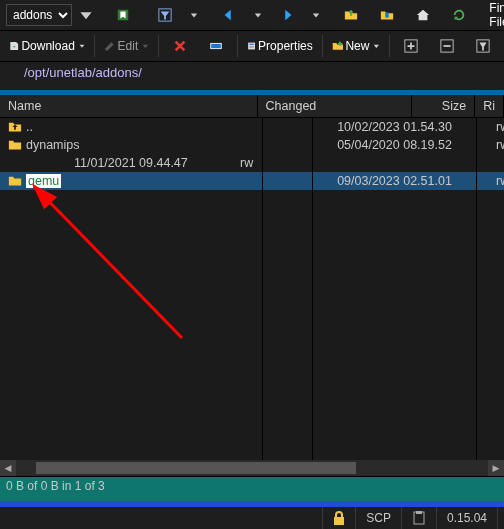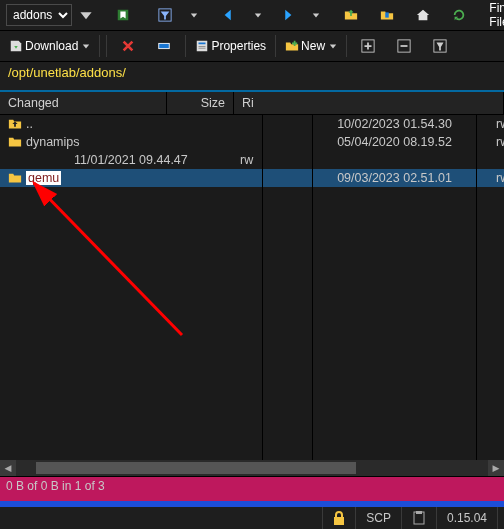--- a/index.html
+++ b/index.html
@@ -4,51 +4,51 @@
 <style>
   html,body{margin:0;padding:0;background:#1e1e1e;color:#c8c8c8;font-family:"Segoe UI",Tahoma,sans-serif;font-size:12px;overflow:hidden}
   .app{width:504px;height:529px;position:relative;background:#1e1e1e;display:flex;flex-direction:column}
   
   .tb{display:flex;align-items:center;height:30px;padding:0 4px;background:#1e1e1e;border-bottom:1px solid #000;gap:2px}
   .tb .btn{display:flex;align-items:center;justify-content:center;height:24px;min-width:24px;padding:0 4px;border:1px solid transparent;color:#c8c8c8;cursor:pointer}
   .tb .sep{width:1px;height:22px;background:#3a3a3a;margin:0 2px}
   .tb select.addr{background:#1e1e1e;color:#fff;border:1px solid #4a4a4a;height:22px;font-size:12px;padding:0 2px}
   .tb .icon{display:inline-flex;align-items:center;justify-content:center;width:18px;height:18px}
   .tb .lbl{margin-left:2px;color:#fff}
-  .pathbar{height:22px;background:#1e1e1e;color:#fde047;padding:3px 8px;border-bottom:2px solid #0369a1;font-size:13px}
+  .pathbar{height:22px;background:#1e1e1e;color:#c4b5fd;padding:3px 24px;border-bottom:5px solid #0369a1;font-size:13px}
   
   .panel{flex:1;display:flex;flex-direction:column;min-height:0}
   .cols{display:flex;height:22px;background:#232323;color:#d0d0d0;border-bottom:1px solid #000}
   .cols .col{display:flex;align-items:center;padding:0 8px;border-right:1px solid #000;font-size:12.5px}
   .col-name{width:262px}
   .col-size{width:50px;justify-content:flex-end}
   .col-changed{width:150px}
   .col-rights{flex:1}
   .rows{flex:1;overflow:hidden;background:#1b1b1b;position:relative}
   .row{display:flex;height:18px;align-items:center;font-size:12.5px}
   .row .c{padding:0 8px;white-space:nowrap;overflow:hidden}
   .row .c-name{width:262px;display:flex;align-items:center;gap:4px}
   .row .c-size{width:50px;text-align:right}
   .row .c-changed{width:150px}
   .row .c-rights{flex:1}
   .row.sel{background:#1e4f78}
-  .row.sel .namebox{background:#fff;color:#7f1d1d;padding:0 2px}
+  .row.sel .namebox{background:#fff;color:#15803d;padding:0 2px}
   .folder-icon svg,.folder-icon{width:14px;height:14px}
   .vline1{position:absolute;top:0;bottom:0;left:262px;width:1px;background:#000}
   .vline2{position:absolute;top:0;bottom:0;left:312px;width:1px;background:#000}
   .vline3{position:absolute;top:0;bottom:0;left:476px;width:1px;background:#000}
   
   .arrow{position:absolute;pointer-events:none}
   
   .hscroll{height:16px;background:#2a2a2a;display:flex;align-items:center}
   .hscroll .arrowbtn{width:16px;height:16px;background:#3a3a3a;display:flex;align-items:center;justify-content:center;color:#aaa;font-size:9px}
   .hscroll .track{flex:1;height:16px;background:#2a2a2a;position:relative}
   .hscroll .thumb{position:absolute;left:20px;top:2px;height:12px;width:320px;background:#555}
   
-  .status1{height:20px;background:#be185d;border-top:1px solid #000;color:#c8c8c8;padding:2px 6px;font-size:12px}
+  .status1{height:20px;background:#0f766e;border-top:1px solid #000;color:#c8c8c8;padding:2px 6px;font-size:12px}
   .status2{height:22px;background:#1e1e1e;border-top:6px solid #1d4ed8;display:flex;align-items:center;gap:0;font-size:12px}
   .status2 .cell{border-left:1px solid #3a3a3a;height:100%;display:flex;align-items:center;padding:0 10px;color:#c8c8c8}
   .status2 .cell:first-child{border-left:none}
   .status2 .spacer{flex:1}
   svg{display:block}
   .small-icon{width:14px;height:14px}
 </style>
 </head>
 <body>
 <div class="app">
@@ -149,20 +149,29 @@
     <svg class="small-icon" viewBox="0 0 16 16">
           <path fill="#ddd" d="M2 2h9l3 3v9H2z"></path>
           <path fill="#4caf50" d="M8 5v4H6l2 3 2-3H8z" transform="translate(0 -1)"></path>
         </svg>
     <span class="lbl">Download</span>
     <svg width="8" height="8" viewBox="0 0 10 10" style="margin-left:4px">
           <path fill="#ccc" d="M1 3h8L5 8z"></path>
         </svg>
   </span>
   <span class="sep"></span>
+  <span class="btn" style="opacity:.55">
+    <svg class="small-icon" viewBox="0 0 16 16">
+          <path fill="#888" d="M2 11l8-8 3 3-8 8H2z"></path>
+        </svg>
+    <span class="lbl">Edit</span>
+    <svg width="8" height="8" viewBox="0 0 10 10" style="margin-left:4px">
+          <path fill="#888" d="M1 3h8L5 8z"></path>
+        </svg>
+  </span>
   <span class="sep"></span>
   <span class="btn">
     <svg class="small-icon" viewBox="0 0 16 16">
           <path stroke="#e53935" stroke-width="3" d="M3 3l10 10M13 3L3 13"></path>
         </svg>
   </span>
   <span class="btn">
     <svg class="small-icon" viewBox="0 0 16 16">
           <rect x="2" y="5" width="12" height="6" fill="#1976d2"></rect>
           <rect x="2" y="5" width="12" height="6" fill="none" stroke="#fff"></rect>
@@ -209,20 +218,23 @@
         </svg>
   </span>
 </div>
 
 <div class="pathbar">
   <span>/opt/unetlab/addons/</span>
 </div>
 
 <div class="panel">
   <div class="cols">
+    <div class="col col-name">
+          <span>Name</span>
+        </div>
     <div class="col col-changed">
           <span>Changed</span>
         </div>
     <div class="col col-size">
           <span>Size</span>
         </div>
     <div class="col col-rights">
           <span>Ri</span>
         </div>
   </div>

